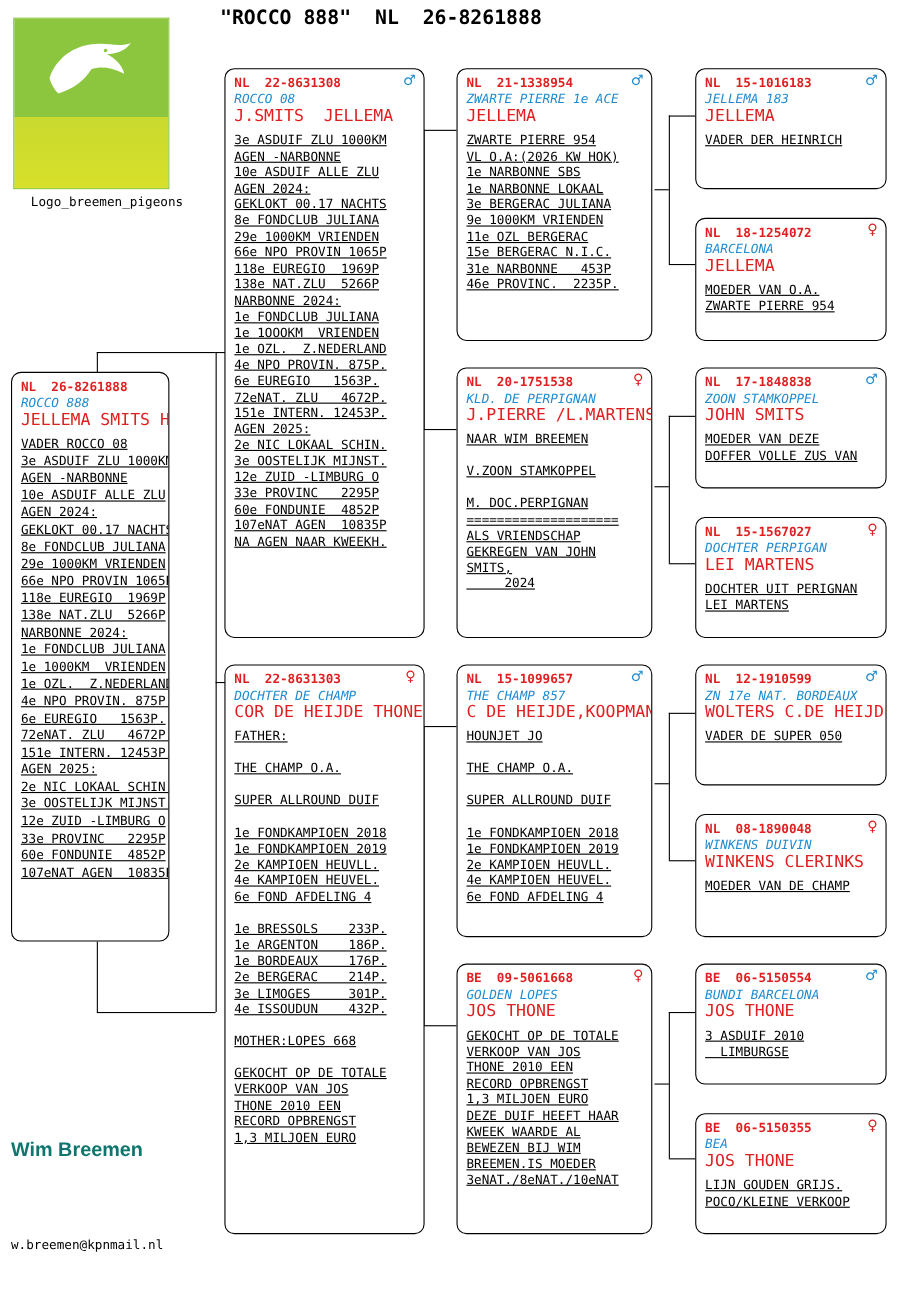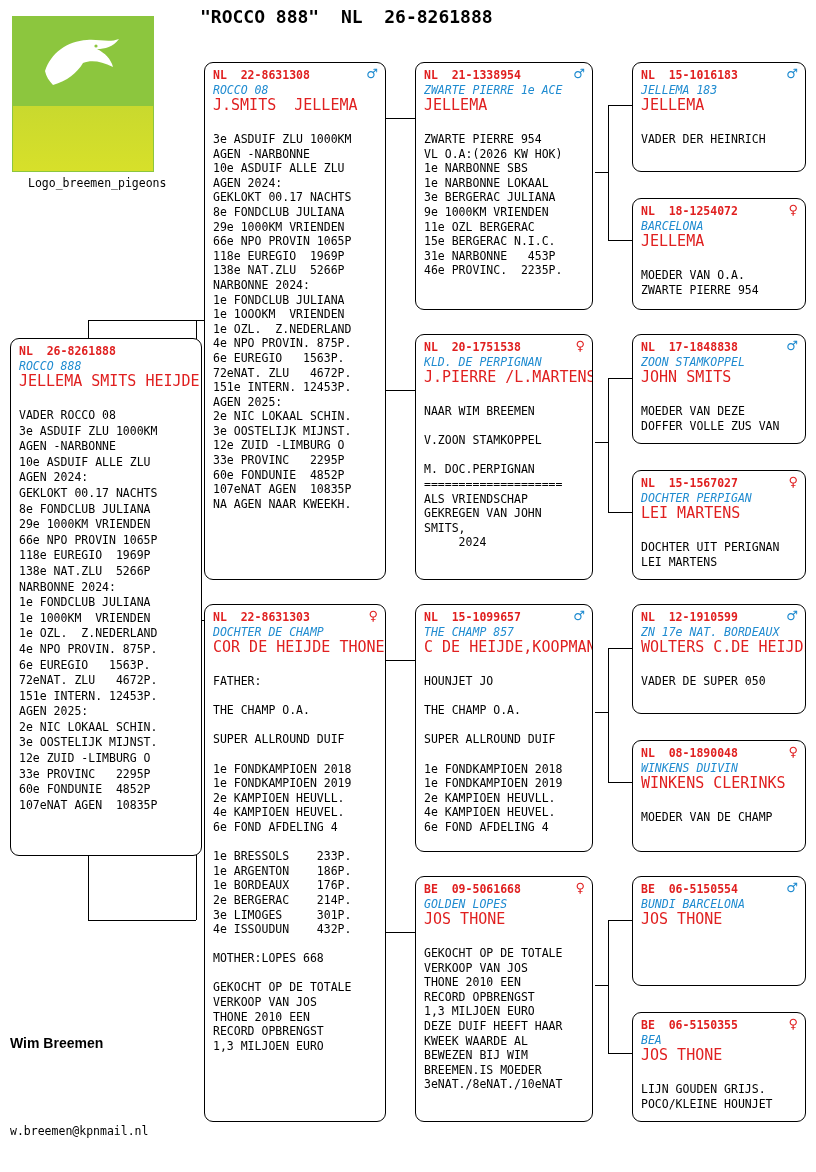--- a/index.html
+++ b/index.html
@@ -84,25 +84,26 @@
     white-space: pre;
     line-height: 15px;
   }
   .pbox .owner {
     font-size: 15px;
     color: #e02020;
     white-space: pre;
     line-height: 15px;
   }
   .pbox .body {
-    margin-top: 19px;
+    margin-top: 7px;
     font-size: 11.5px;
     color: #000000;
     white-space: pre;
     line-height: 14.6px;
+    text-decoration: underline;
   }
   .pbox.main .body { line-height: 15.6px; }
   .sex {
     position: absolute;
     right: 7px; top: 4px;
     font-size: 13px;
     line-height: 13px;
     font-family: "DejaVu Sans", sans-serif;
   }
   .sex.m { color: #1f8bd0; }
@@ -111,23 +112,23 @@
   
   .ln { position: absolute; background: #000000; }
   .lh { height: 1px; }
   .lv { width: 1px; }
 
   
   .breeder-name {
     position: absolute;
     left: 10px; top: 1035px;
     font-family: "Liberation Sans", sans-serif;
-    font-size: 14px;
+    font-size: 18px;
     font-weight: bold;
-    color: #000000;
+    color: #0f766e;
   }
   .breeder-addr {
     position: absolute;
     left: 10px; top: 1057px;
     font-size: 11.5px;
     color: #000000;
     white-space: pre;
     line-height: 19px;
   }
   .breeder-mail {
@@ -193,21 +194,21 @@
   <div class="ln lh" style="left:608px; top:648px; width:24px;"></div>
   <div class="ln lh" style="left:608px; top:782px; width:24px;"></div>
   <div class="ln lv" style="left:608px; top:648px; height:134px;"></div>
   <div class="ln lh" style="left:595px; top:712px; width:13px;"></div>
 
   <div class="ln lh" style="left:608px; top:920px; width:24px;"></div>
   <div class="ln lh" style="left:608px; top:1053px; width:24px;"></div>
   <div class="ln lv" style="left:608px; top:920px; height:133px;"></div>
   <div class="ln lh" style="left:595px; top:985px; width:13px;"></div>
 
-  <div class="pbox main" style="left:10px; top:338px; width:192px; height:518px;">
+  <div class="pbox main" style="left:10px; top:338px; width:144px; height:518px;">
     <div class="ring">NL  26-8261888</div>
     <div class="name">ROCCO 888</div>
     <div class="owner">JELLEMA SMITS HEIJDE</div>
     <div class="body">VADER ROCCO 08
 3e ASDUIF ZLU 1000KM
 AGEN -NARBONNE
 10e ASDUIF ALLE ZLU
 AGEN 2024:
 GEKLOKT 00.17 NACHTS
 8e FONDCLUB JULIANA
@@ -416,28 +417,30 @@
     <div class="name">WINKENS DUIVIN</div>
     <div class="owner">WINKENS CLERINKS</div>
     <div class="body">MOEDER VAN DE CHAMP</div>
   </div>
 
   <div class="pbox" style="left:632px; top:876px; width:174px; height:110px;">
     <span class="sex m">♂</span>
     <div class="ring">BE  06-5150554</div>
     <div class="name">BUNDI BARCELONA</div>
     <div class="owner">JOS THONE</div>
+    <div class="body">3 ASDUIF 2010
+  LIMBURGSE</div>
   </div>
 
   <div class="pbox" style="left:632px; top:1012px; width:174px; height:110px;">
     <span class="sex f">♀</span>
     <div class="ring">BE  06-5150355</div>
     <div class="name">BEA</div>
     <div class="owner">JOS THONE</div>
     <div class="body">LIJN GOUDEN GRIJS.
-POCO/KLEINE HOUNJET</div>
+POCO/KLEINE VERKOOP</div>
   </div>
 
   <div class="breeder-name">Wim Breemen</div>
   <div class="breeder-mail">w.breemen@kpnmail.nl</div>
   <div class="footer-right">Compuclub © [9.54]  Wim Breemen</div>
 
 </div>
 
 </body></html>

